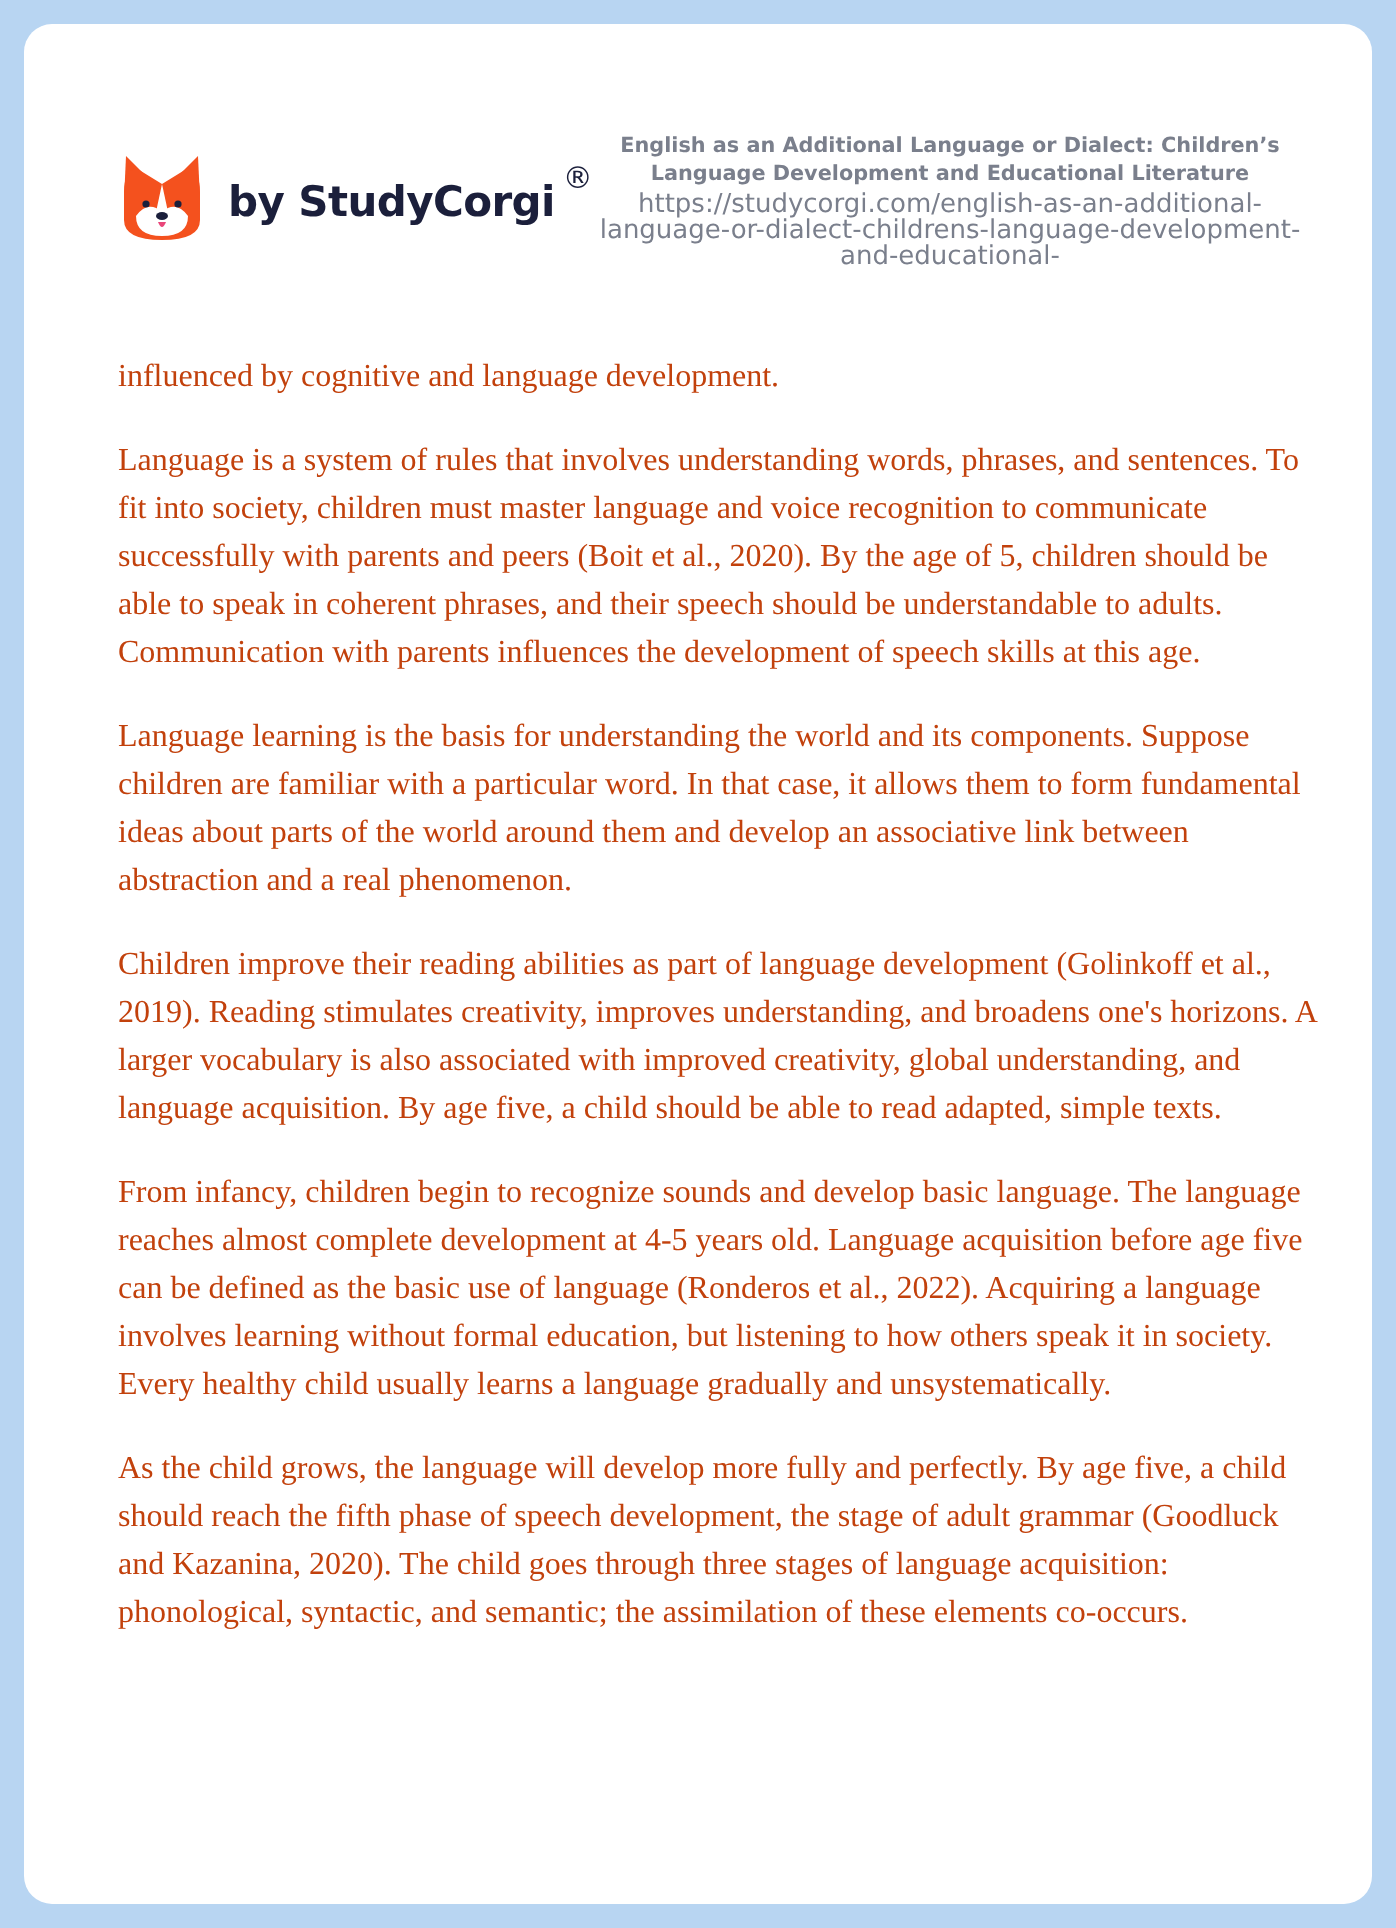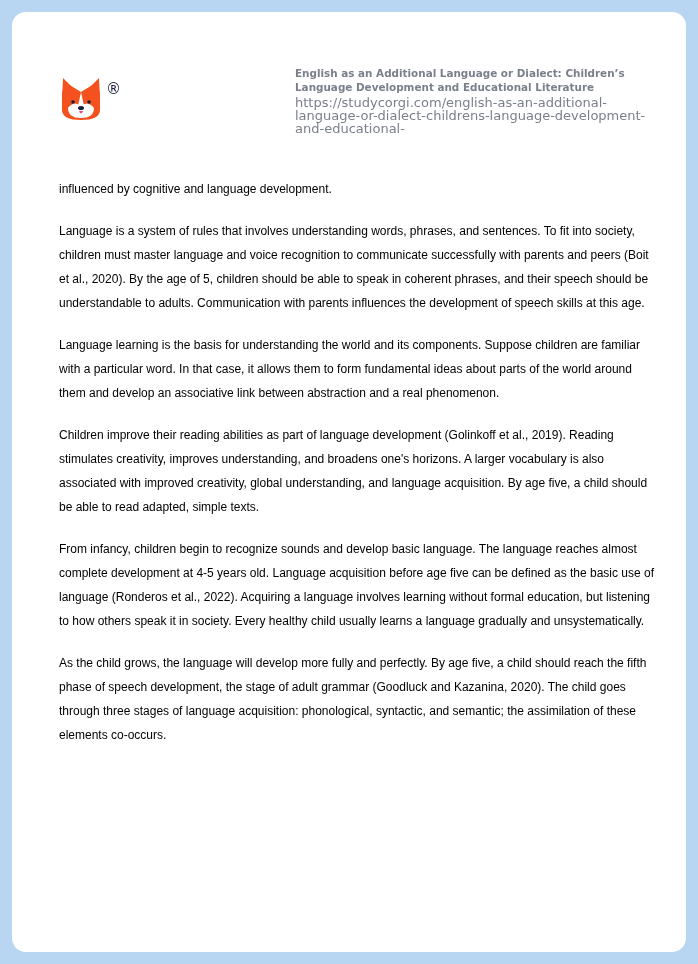--- a/index.html
+++ b/index.html
@@ -42,44 +42,44 @@
     font-size: 15px;
     color: #1b1f3b;
     position: relative;
     top: -10px;
     margin-left: 4px;
   }
   .meta {
     position: absolute;
     right: 31px; top: 54px;
     width: 360px;
-    text-align: left;
+    text-align: center;
   }
   .meta-title {
     font-family: "DejaVu Sans", sans-serif;
     font-weight: bold;
     font-size: 10.4px;
     line-height: 14px;
     color: #7a7f8c;
   }
   .meta-url {
     font-family: "DejaVu Sans", sans-serif;
     font-size: 13px;
     line-height: 13px;
     color: #7a7f8c;
     margin-top: 2px;
   }
   .content {
     position: absolute;
     left: 47px; top: 165px;
     width: 600px;
-    font-family: Liberation Sans, sans-serif;
-    font-size: 12px;
+    font-family: Liberation Serif, serif;
+    font-size: 16px;
     line-height: 24px;
-    color: #000000;
+    color: #c2410c;
   }
   .content p { margin: 0 0 18px 0; }
 </style>
 </head>
 <body>
 
 <div class="card">
   <div class="header">
     <div class="logo">
       <svg viewBox="0 0 42 46">
@@ -92,20 +92,21 @@
         <path d="M8 32 Q14 24 21 30 Q28 24 34 32 Q34 42 21 42 Q8 42 8 32 Z" fill="#ffffff"></path>
         <path d="M21 16 L18 30 L24 30 Z" fill="#ffffff"></path>
 
         <circle cx="13" cy="26" r="1.8" fill="#1b1f3b"></circle>
         <circle cx="29" cy="26" r="1.8" fill="#1b1f3b"></circle>
 
         <ellipse cx="21" cy="32" rx="3" ry="2" fill="#1b1f3b"></ellipse>
 
         <path d="M19 35 Q21 40 23 35 Z" fill="#e9467a"></path>
       </svg>
+      <span class="logo-text">by StudyCorgi</span>
       <span class="reg">®</span>
     </div>
     <div class="meta">
       <div class="meta-title">English as an Additional Language or Dialect: Children’s Language Development and Educational Literature</div>
       <div class="meta-url">https://studycorgi.com/english-as-an-additional-language-or-dialect-childrens-language-development-and-educational-</div>
     </div>
   </div>
 
   <div class="content">
     <p>influenced by cognitive and language development.</p>

